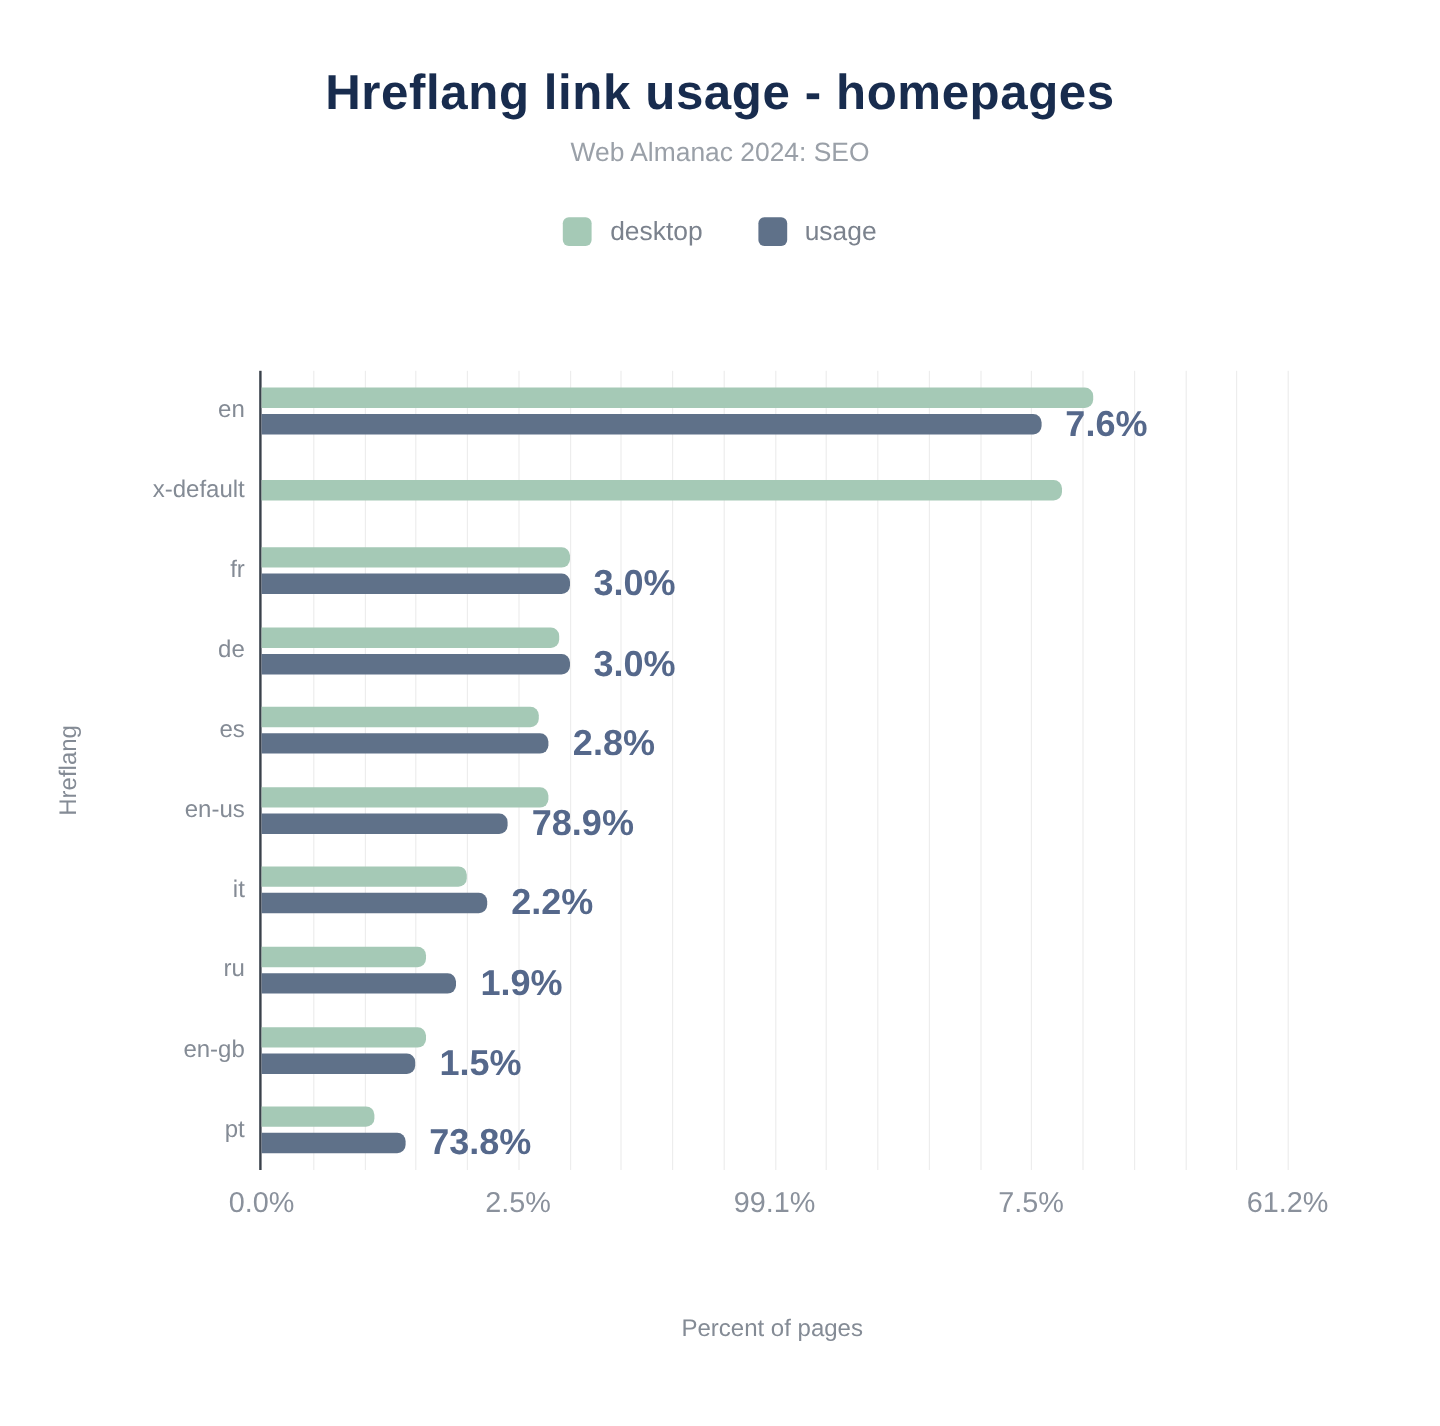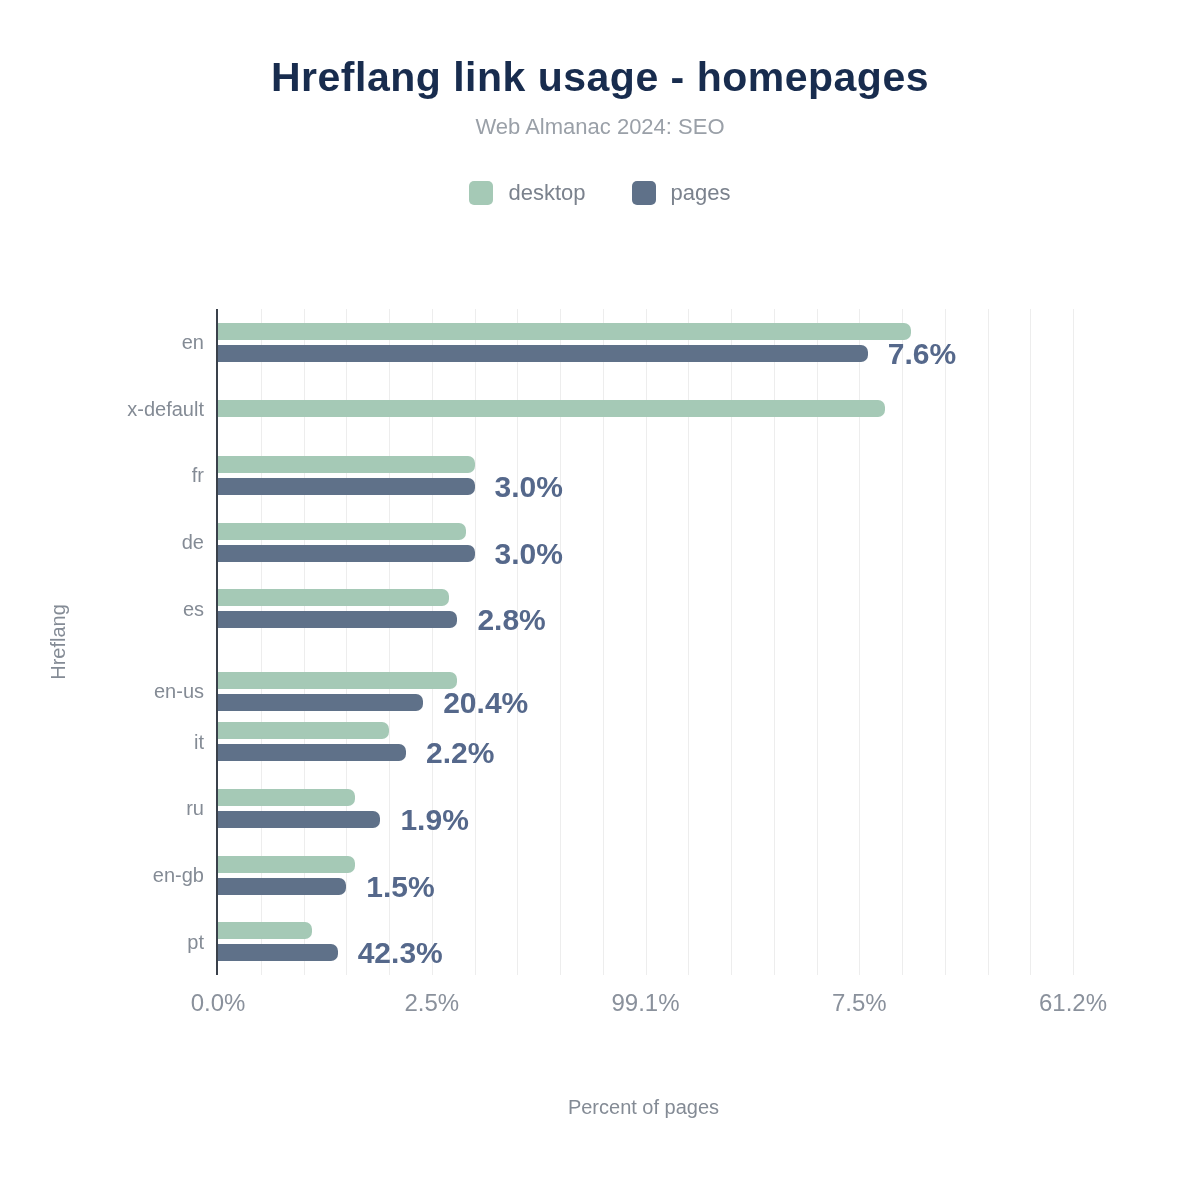--- a/index.html
+++ b/index.html
@@ -67,21 +67,21 @@
   <div class="chart-title">Hreflang link usage - homepages</div>
   <div class="chart-subtitle">Web Almanac 2024: SEO</div>
 
   <div class="legend">
       <div class="legend-item">
         <span class="legend-swatch" style="background: rgb(165, 201, 182);"></span>
         <span class="legend-label">desktop</span>
       </div>
       <div class="legend-item">
         <span class="legend-swatch" style="background: rgb(95, 113, 137);"></span>
-        <span class="legend-label">pages</span>
+        <span class="legend-label">usage</span>
       </div>
     </div>
 
   <div class="y-axis-title">Hreflang</div>
 
   <div class="plot">
       <div class="gridline" style="left: 5%;"></div>
       <div class="gridline" style="left: 10%;"></div>
       <div class="gridline" style="left: 15%;"></div>
       <div class="gridline" style="left: 20%;"></div>
@@ -140,28 +140,28 @@
       <div class="bar-group" style="top: 266.4px;">
         <span class="cat-label">es</span>
         <div class="bar-row">
           <div class="bar" style="background: rgb(165, 201, 182); width: 27%;"></div>
         </div>
         <div class="bar-row">
           <div class="bar" style="background: rgb(95, 113, 137); width: 28%;"></div>
           <span class="value-label">2.8%</span>
         </div>
       </div>
-      <div class="bar-group" style="top: 349px;">
+      <div class="bar-group" style="top: 333px;">
         <span class="cat-label">en-us</span>
         <div class="bar-row">
           <div class="bar" style="background: rgb(165, 201, 182); width: 28%;"></div>
         </div>
         <div class="bar-row">
           <div class="bar" style="background: rgb(95, 113, 137); width: 24%;"></div>
-          <span class="value-label">20.4%</span>
+          <span class="value-label">78.9%</span>
         </div>
       </div>
       <div class="bar-group" style="top: 399.6px;">
         <span class="cat-label">it</span>
         <div class="bar-row">
           <div class="bar" style="background: rgb(165, 201, 182); width: 20%;"></div>
         </div>
         <div class="bar-row">
           <div class="bar" style="background: rgb(95, 113, 137); width: 22%;"></div>
           <span class="value-label">2.2%</span>
@@ -187,21 +187,21 @@
           <span class="value-label">1.5%</span>
         </div>
       </div>
       <div class="bar-group" style="top: 599.4px;">
         <span class="cat-label">pt</span>
         <div class="bar-row">
           <div class="bar" style="background: rgb(165, 201, 182); width: 11%;"></div>
         </div>
         <div class="bar-row">
           <div class="bar" style="background: rgb(95, 113, 137); width: 14%;"></div>
-          <span class="value-label">42.3%</span>
+          <span class="value-label">73.8%</span>
         </div>
       </div>
       <span class="x-tick" style="left: 0%;">0.0%</span>
       <span class="x-tick" style="left: 25%;">2.5%</span>
       <span class="x-tick" style="left: 50%;">99.1%</span>
       <span class="x-tick" style="left: 75%;">7.5%</span>
       <span class="x-tick" style="left: 100%;">61.2%</span>
     </div>
 
   <div class="x-axis-title">Percent of pages</div>

